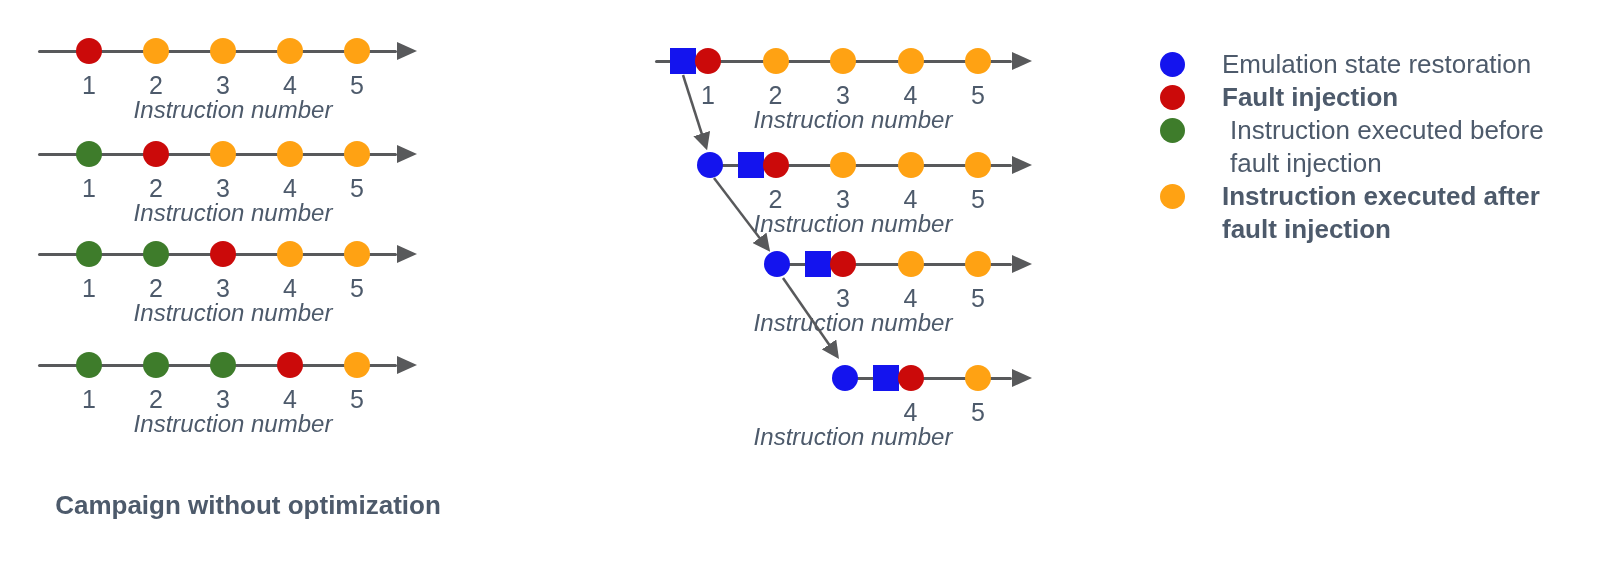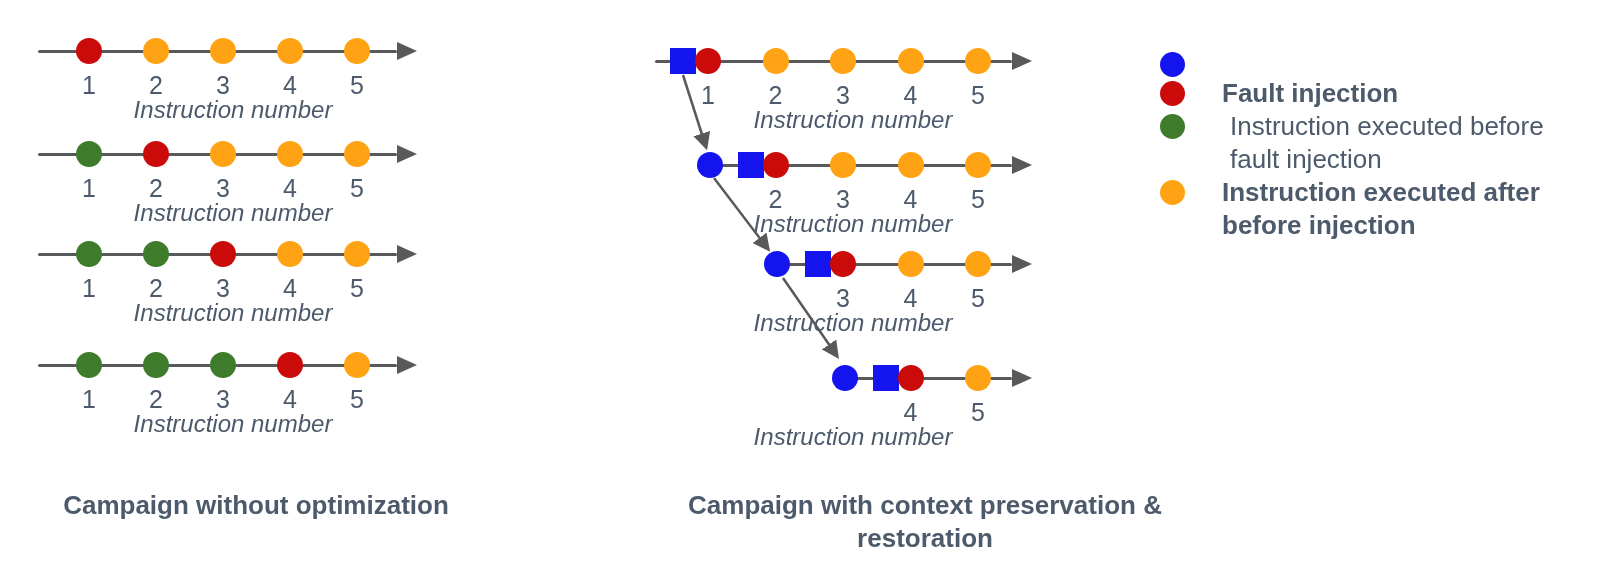--- a/index.html
+++ b/index.html
@@ -133,39 +133,36 @@
       <defs>
         <marker id="ah" viewBox="0 0 10 10" refX="8" refY="5" markerWidth="7" markerHeight="7" orient="auto-start-reverse">
           <path d="M0,0 L10,5 L0,10 z" fill="#58595b"></path>
         </marker>
       </defs>
       <line x1="683" y1="75" x2="706" y2="147" stroke="#58595b" stroke-width="2.5" marker-end="url(#ah)"></line>
       <line x1="714" y1="178" x2="768" y2="249" stroke="#58595b" stroke-width="2.5" marker-end="url(#ah)"></line>
       <line x1="783" y1="278" x2="837" y2="356" stroke="#58595b" stroke-width="2.5" marker-end="url(#ah)"></line>
     </svg>
 
-  <div id="left-caption" class="caption" style="left: 40px; top: 489px; width: 432px; color: rgb(77, 90, 107);">Campaign without optimization</div>
+  <div id="left-caption" class="caption" style="left: 32px; top: 489px; width: 432px; color: rgb(77, 90, 107);">Campaign without optimization</div>
 
-  <div id="right-caption" class="caption" style="left: 675px; top: 489px; width: 500px; color: rgb(77, 90, 107);">
-    <div>Campaign with context preservation &amp;</div>
-    <div>restoration</div>
-  </div>
 
   <div id="legend">
       <div class="legend-entry">
         <div class="legend-marker circle" style="background: rgb(20, 20, 238);"></div>
+        <div class="legend-text" style="color: rgb(77, 90, 107); font-weight: 400;">Emulation state restoration</div>
       </div>
       <div class="legend-entry">
         <div class="legend-marker circle" style="background: rgb(203, 10, 10);"></div>
         <div class="legend-text" style="color: rgb(77, 90, 107); font-weight: 700;">Fault injection</div>
       </div>
       <div class="legend-entry">
         <div class="legend-marker circle" style="background: rgb(62, 124, 43);"></div>
         <div class="legend-text" style="color: rgb(77, 90, 107); font-weight: 400; margin-left: 8px;">Instruction executed before
 fault injection</div>
       </div>
       <div class="legend-entry">
         <div class="legend-marker circle" style="background: rgb(255, 162, 19);"></div>
         <div class="legend-text" style="color: rgb(77, 90, 107); font-weight: 700;">Instruction executed after
-before injection</div>
+fault injection</div>
       </div>
     </div>
 </div>
 
 </body></html>

